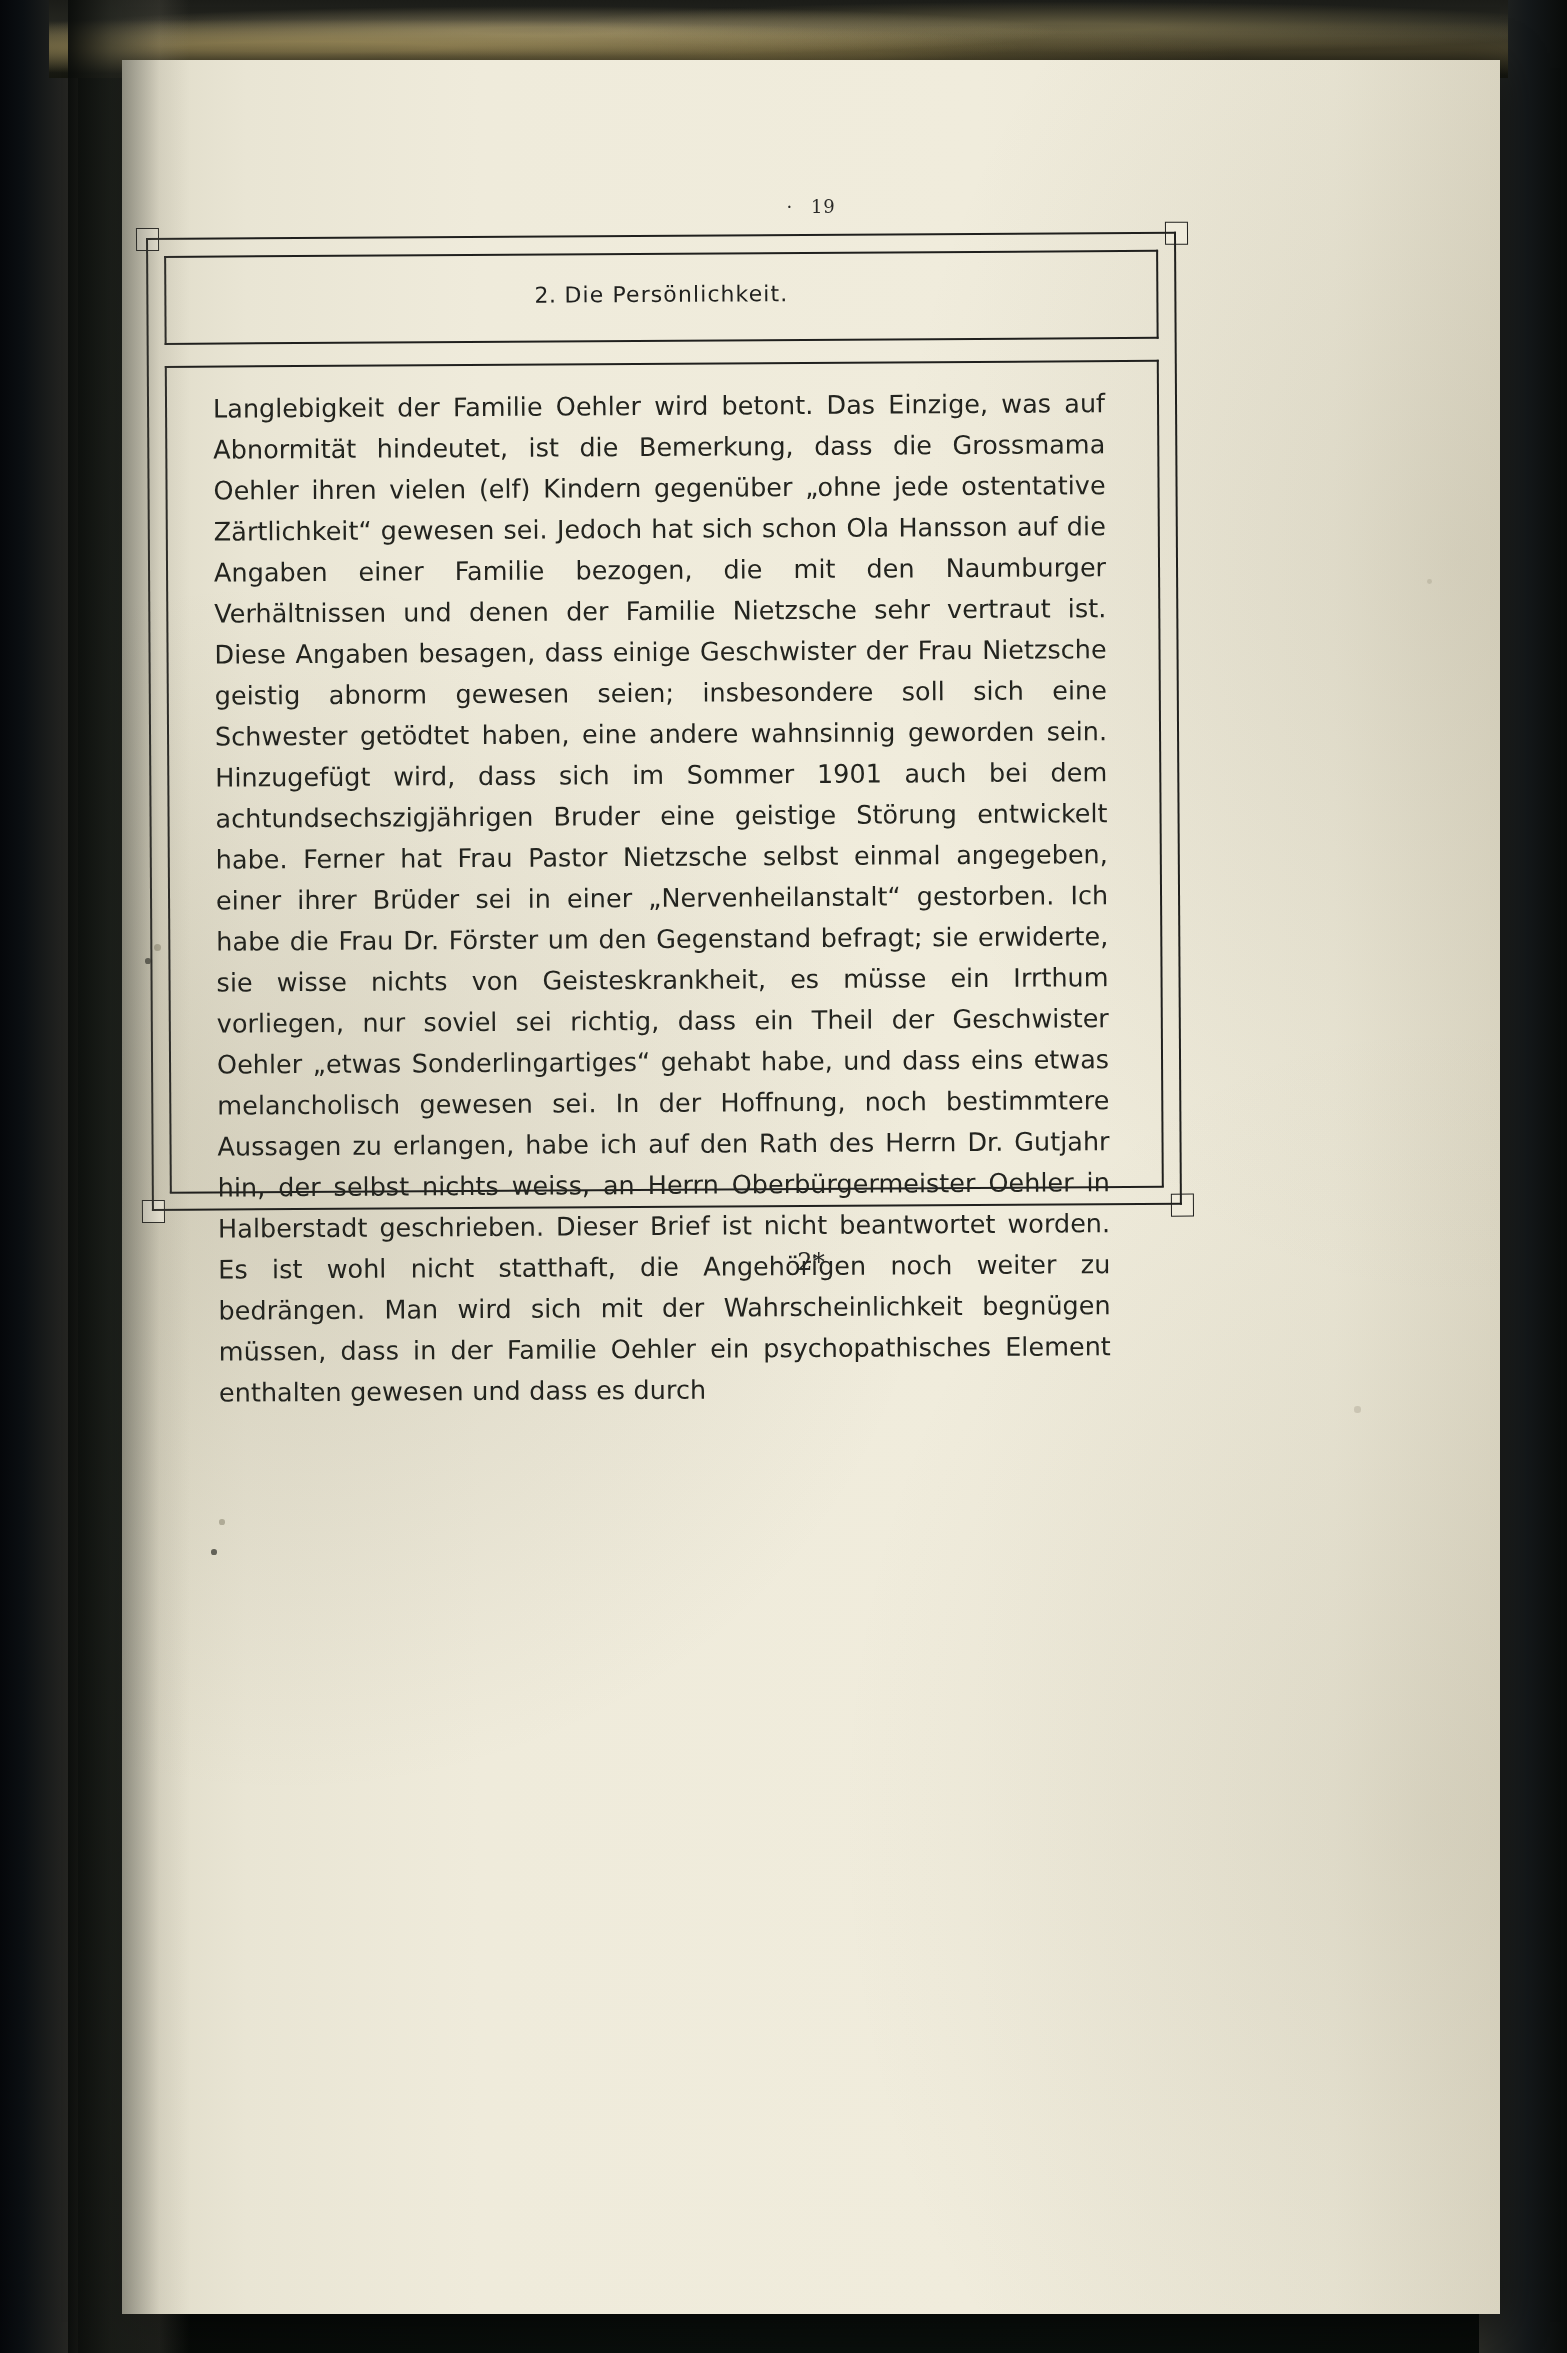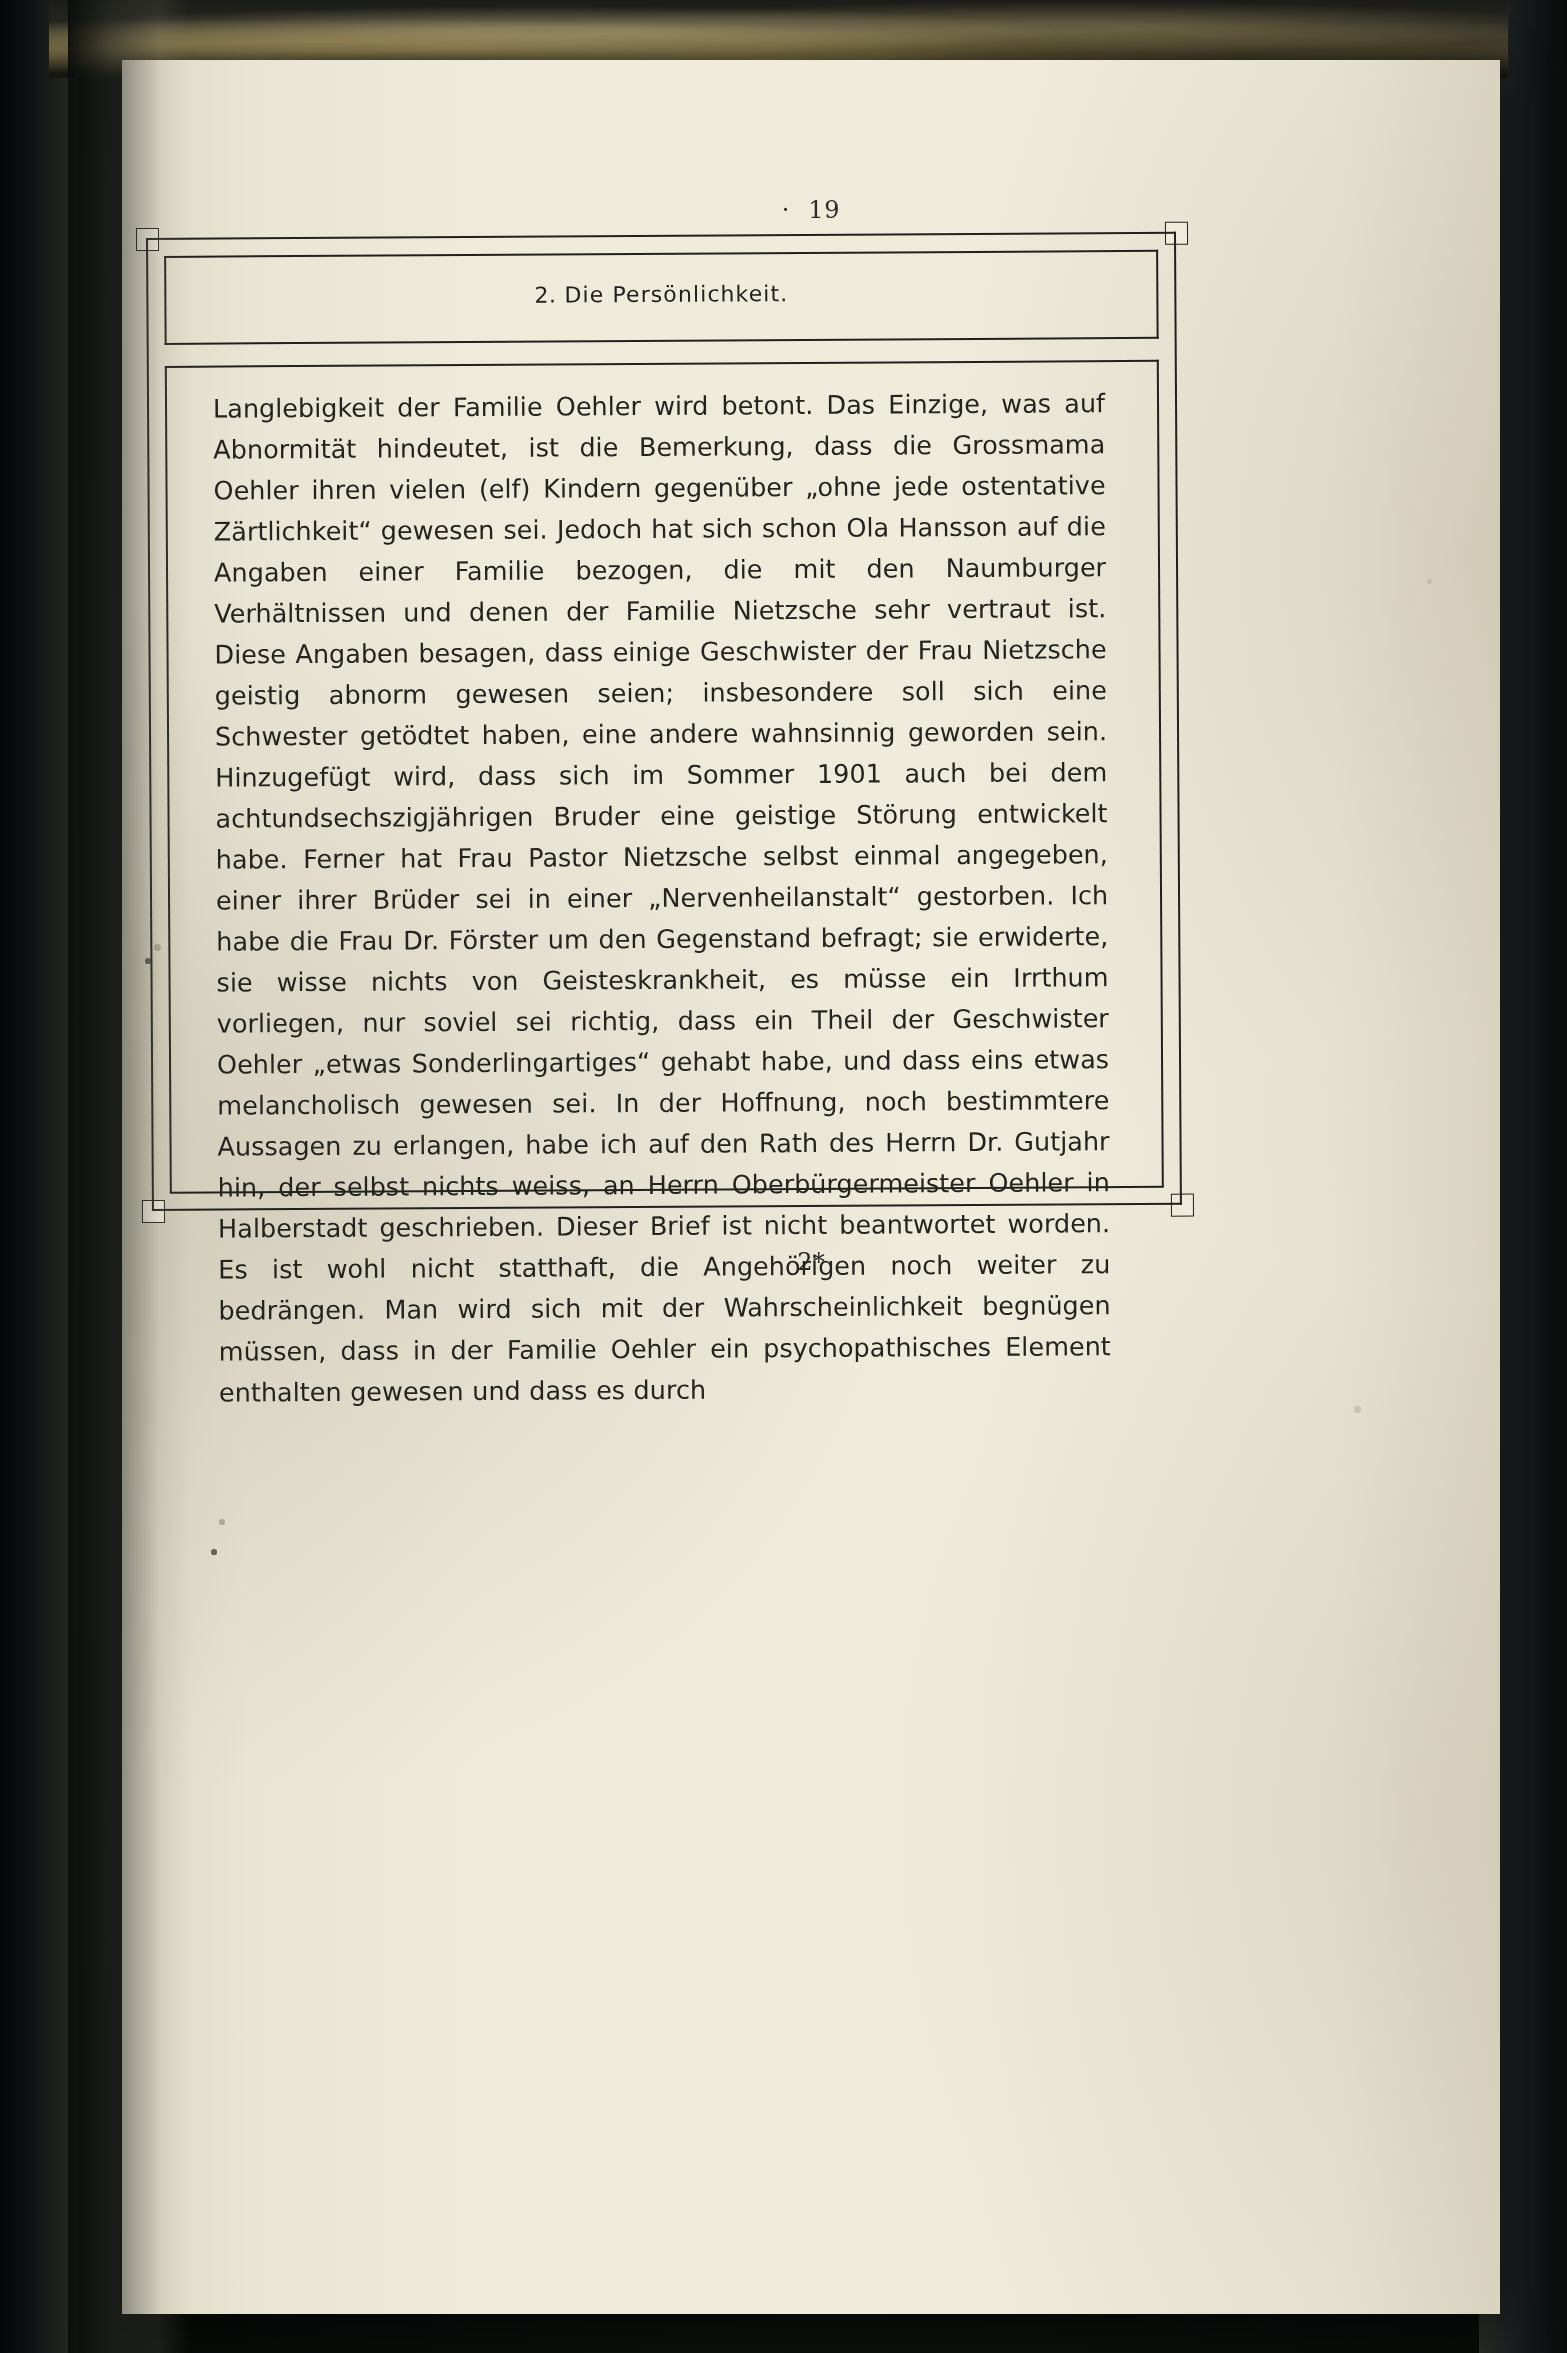--- a/index.html
+++ b/index.html
@@ -128,21 +128,21 @@
   .speck { position: absolute; background: rgba(90,82,60,0.35); border-radius: 50%; }
 
   
   .folio-top {
     position: absolute;
     left: 0;
     top: 136px;
     width: 1378px;
     text-align: center;
     font-family: "DejaVu Serif", serif;
-    font-size: 24px;
+    font-size: 18px;
     letter-spacing: 0.8px;
     color: #2a2a28;
   }
   .folio-top .dot {
     display: inline-block;
     margin-right: 18px;
     color: #2a2a28;
   }
 
   

